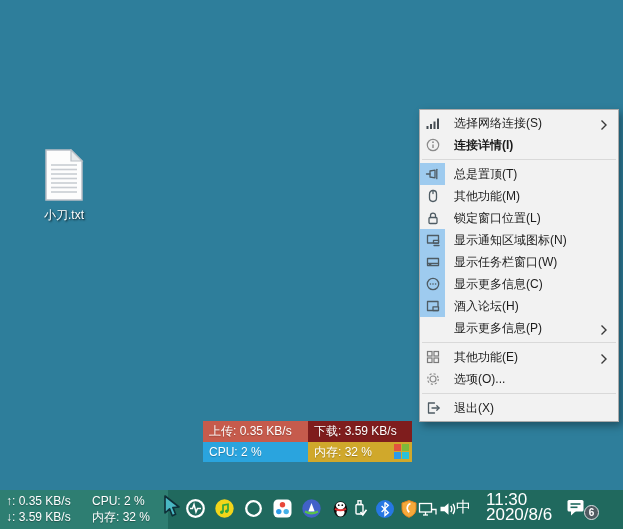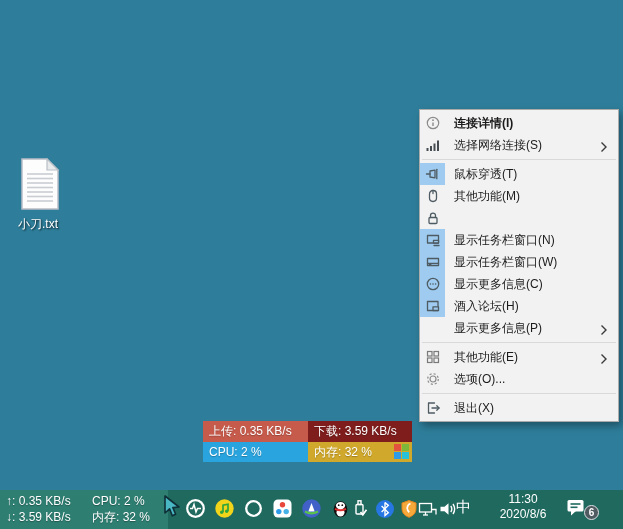--- a/index.html
+++ b/index.html
@@ -1,21 +1,21 @@
 <!DOCTYPE html>
 <html><head>
 <meta charset="utf-8">
 <style>
   html,body{margin:0;padding:0;}
   body{width:623px;height:529px;position:relative;overflow:hidden;
        font-family:"Liberation Sans","DejaVu Sans",sans-serif;}
   .screen{position:absolute;inset:0;width:623px;height:529px;background:#2E7E9B;}
 
   
-  .desktop-icon{position:absolute;left:18px;top:158px;width:66px;text-align:left;cursor:default;}
+  .desktop-icon{position:absolute;left:18px;top:149px;width:66px;text-align:right;cursor:default;}
   .desktop-icon .glyph{display:inline-block;}
   .desktop-icon .lbl{margin-top:2px;font-size:12px;color:#fff;
       text-shadow:1px 1px 2px rgba(0,0,0,.85);}
 
   
   .widget{position:absolute;left:203px;top:421px;width:244px;height:41px;
       display:grid;grid-template-columns:105px 104px;grid-template-rows:50% 50%;z-index:20;}
   .widget .cell{color:#fff;font-size:12px;line-height:20px;padding-left:6px;white-space:nowrap;
       text-shadow:0 1px 1px rgba(0,0,0,.25);position:relative;}
   .widget .logo{position:absolute;right:3px;bottom:3px;width:15px;height:15px;
@@ -46,22 +46,22 @@
   .tb-stats .col{position:absolute;top:3px;font-size:12px;color:#fff;line-height:16px;
       white-space:nowrap;text-shadow:0 1px 1px rgba(0,0,0,.3);}
   .tb-stats .c1{left:6px;}
   .tb-stats .c2{left:92px;}
   .cursor{position:absolute;left:162px;top:4px;}
   .tray-left{position:absolute;left:185px;top:8px;display:flex;gap:8px;align-items:center;}
   .tray-left .ticon{width:21px;height:21px;display:flex;align-items:center;justify-content:center;}
   .tray-right .ticon{position:absolute;top:8px;width:21px;height:21px;display:flex;
       align-items:center;justify-content:center;}
   .ime{position:absolute;left:456px;top:8px;font-size:15px;color:#fff;}
-  .clock{position:absolute;left:486px;top:2px;width:74px;text-align:center;color:#fff;
-      font-size:12px;line-height:15px;}
+  .clock{position:absolute;left:486px;top:2px;width:74px;text-align:left;color:#fff;
+      font-size:17px;line-height:15px;}
   .notif{position:absolute;left:566px;top:8px;}
   .badge{position:absolute;left:584px;top:15px;width:15px;height:15px;border-radius:50%;
       background:#4F5A61;border:1px solid #DDE2E4;color:#fff;font-size:10px;font-weight:bold;
       display:flex;align-items:center;justify-content:center;box-sizing:border-box;}
 </style>
 </head>
 <body>
 
 <div class="screen" style="background: rgb(46, 126, 155);">
 
@@ -90,58 +90,58 @@
       <div class="cell" style="background: rgb(42, 164, 222);">CPU: 2 %</div>
       <div class="cell" style="background: rgb(208, 168, 43);">内存: 32 %<span class="logo">
           <div style="background: rgb(226, 82, 63);"></div>
           <div style="background: rgb(124, 185, 59);"></div>
           <div style="background: rgb(45, 155, 232);"></div>
           <div style="background: rgb(41, 193, 216);"></div>
         </span></div>
     </div>
 
   <div class="menu" id="menu" style="background: rgb(242, 242, 242);">
-      <div class="menu-item bold">
-        <span class="icon-cell">
-          <svg width="16" height="16">
-            <circle cx="8" cy="8" r="5.7" stroke="#8B8B8B" stroke-width="1.2" fill="none"></circle>
-            <line x1="8" y1="7.4" x2="8" y2="11" stroke="#8B8B8B" stroke-width="1.4"></line>
-            <circle cx="8" cy="5.2" r="0.9" fill="#8B8B8B"></circle>
-          </svg>
-        </span>
-        <span class="mlabel">连接详情(I)</span>
-      </div>
       <div class="menu-item">
         <span class="icon-cell">
           <svg width="16" height="16">
             <g fill="#454C52">
               <rect x="1.5" y="11" width="2" height="3"></rect>
               <rect x="5" y="9" width="2" height="5"></rect>
               <rect x="8.5" y="6.5" width="2" height="7.5"></rect>
               <rect x="12" y="3.5" width="2" height="10.5"></rect>
             </g>
           </svg>
         </span>
         <span class="mlabel">选择网络连接(S)</span>
         <span class="arrow"><svg width="8" height="12">
             <path d="M1.5 1.5 L6 6 L1.5 10.5" stroke="#3A3A3A" stroke-width="1.4" fill="none"></path>
           </svg></span>
       </div>
+      <div class="menu-item bold">
+        <span class="icon-cell">
+          <svg width="16" height="16">
+            <circle cx="8" cy="8" r="5.7" stroke="#8B8B8B" stroke-width="1.2" fill="none"></circle>
+            <line x1="8" y1="7.4" x2="8" y2="11" stroke="#8B8B8B" stroke-width="1.4"></line>
+            <circle cx="8" cy="5.2" r="0.9" fill="#8B8B8B"></circle>
+          </svg>
+        </span>
+        <span class="mlabel">连接详情(I)</span>
+      </div>
       <div class="menu-sep"></div>
       <div class="menu-item checked">
         <span class="icon-cell" style="background: rgb(158, 203, 239);">
           <svg width="16" height="16">
             <g stroke="#4E5B63" stroke-width="1.3" fill="none" stroke-linecap="round" stroke-linejoin="round">
               <line x1="1.5" y1="8" x2="5" y2="8"></line>
               <path d="M5 5 L10 4.2 L10 11.8 L5 11 Z"></path>
               <line x1="11.8" y1="3.3" x2="11.8" y2="12.7"></line>
             </g>
           </svg>
         </span>
-        <span class="mlabel">鼠标穿透(T)</span>
+        <span class="mlabel">总是置顶(T)</span>
       </div>
       <div class="menu-item">
         <span class="icon-cell">
           <svg width="16" height="16">
             <g stroke="#4E5B63" stroke-width="1.3" fill="none" stroke-linecap="round" stroke-linejoin="round">
               <rect x="4.5" y="2.5" width="7" height="11" rx="3.4"></rect>
               <line x1="8" y1="2.5" x2="8" y2="5.5"></line>
             </g>
           </svg>
         </span>
@@ -149,32 +149,33 @@
       </div>
       <div class="menu-item">
         <span class="icon-cell">
           <svg width="16" height="16">
             <g stroke="#4E5B63" stroke-width="1.3" fill="none" stroke-linecap="round" stroke-linejoin="round">
               <rect x="4" y="7.5" width="8" height="6" rx="1"></rect>
               <path d="M5.5 7.5 V5.6 a2.5 2.5 0 0 1 5 0 V7.5"></path>
             </g>
           </svg>
         </span>
+        <span class="mlabel">锁定窗口位置(L)</span>
       </div>
       <div class="menu-item checked">
         <span class="icon-cell" style="background: rgb(158, 203, 239);">
           <svg width="16" height="16">
             <g stroke="#4E5B63" stroke-width="1.3" fill="none" stroke-linecap="round" stroke-linejoin="round">
               <rect x="2.5" y="3.5" width="11" height="7.5"></rect>
               <rect x="8.5" y="8.3" width="5" height="2.7" fill="#9ECBEF"></rect>
               <line x1="9" y1="13.5" x2="14" y2="13.5"></line>
             </g>
           </svg>
         </span>
-        <span class="mlabel">显示任务栏窗口(N)</span>
+        <span class="mlabel">显示通知区域图标(N)</span>
       </div>
       <div class="menu-item checked">
         <span class="icon-cell" style="background: rgb(158, 203, 239);">
           <svg width="16" height="16">
             <g stroke="#4E5B63" stroke-width="1.3" fill="none" stroke-linecap="round" stroke-linejoin="round">
               <rect x="2.5" y="4.5" width="11" height="7"></rect>
               <line x1="2.5" y1="9.3" x2="13.5" y2="9.3"></line>
               <line x1="4.3" y1="10.4" x2="5.8" y2="10.4"></line>
             </g>
           </svg>

